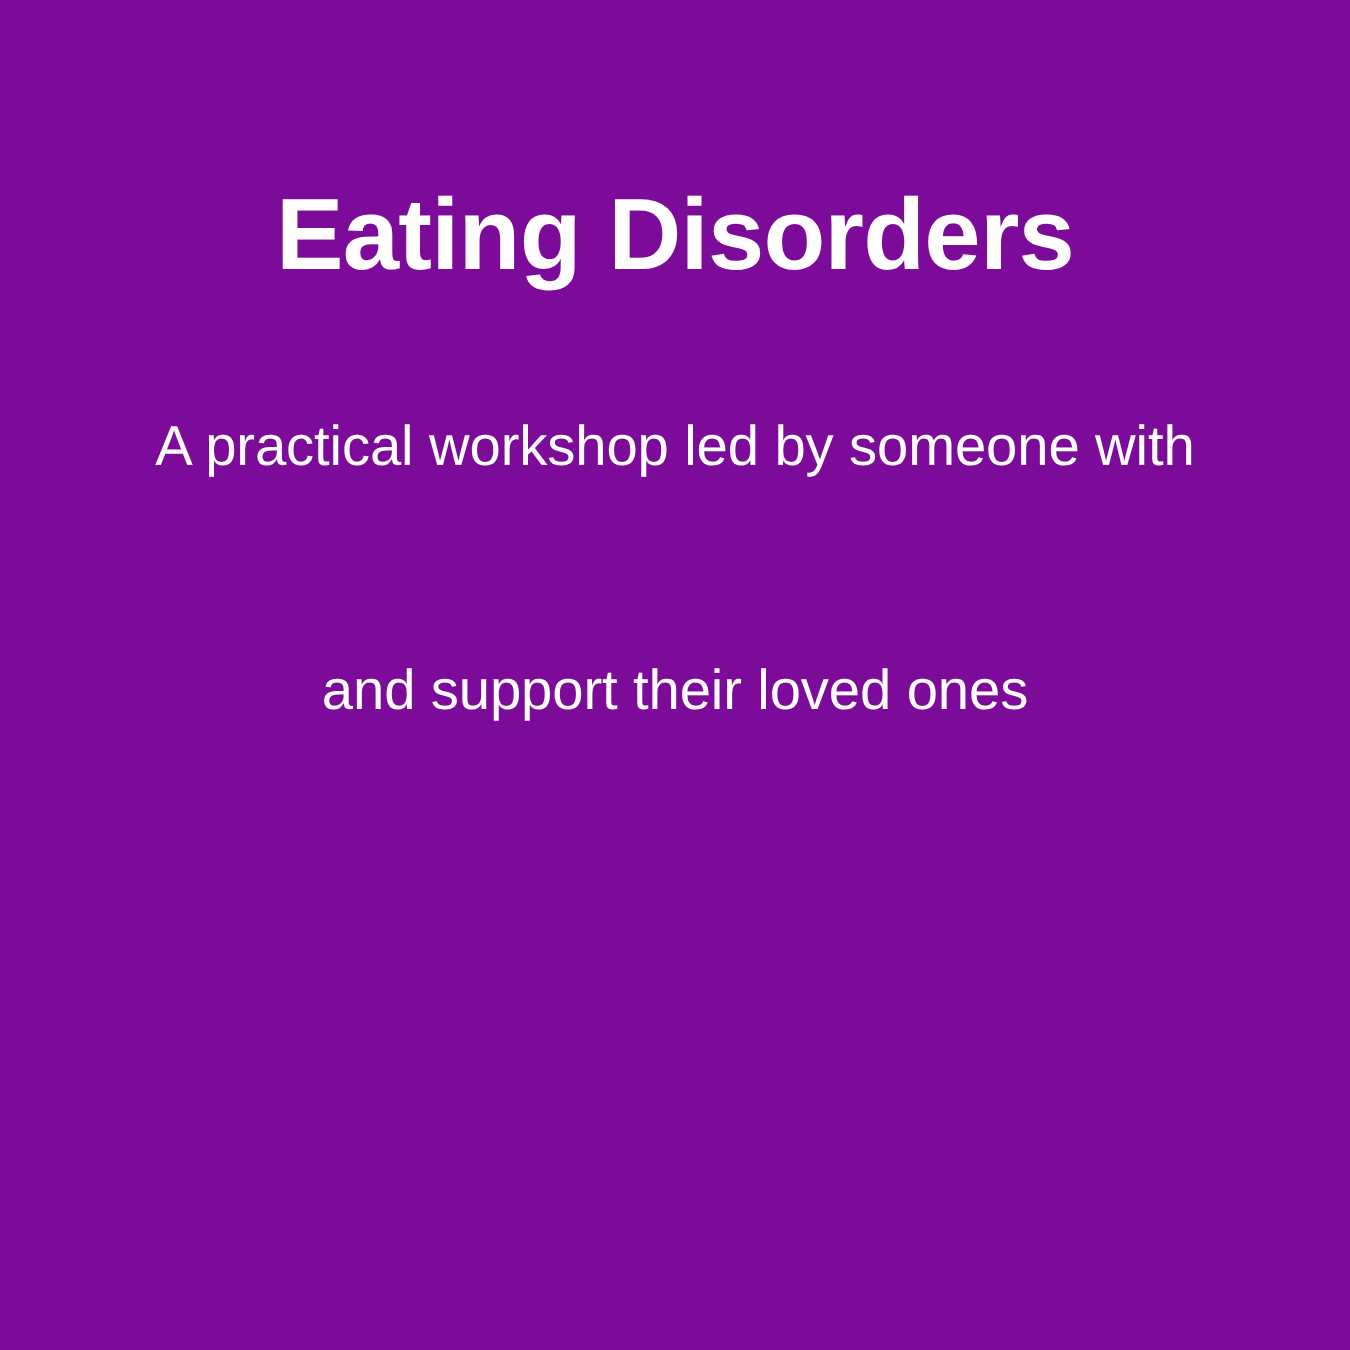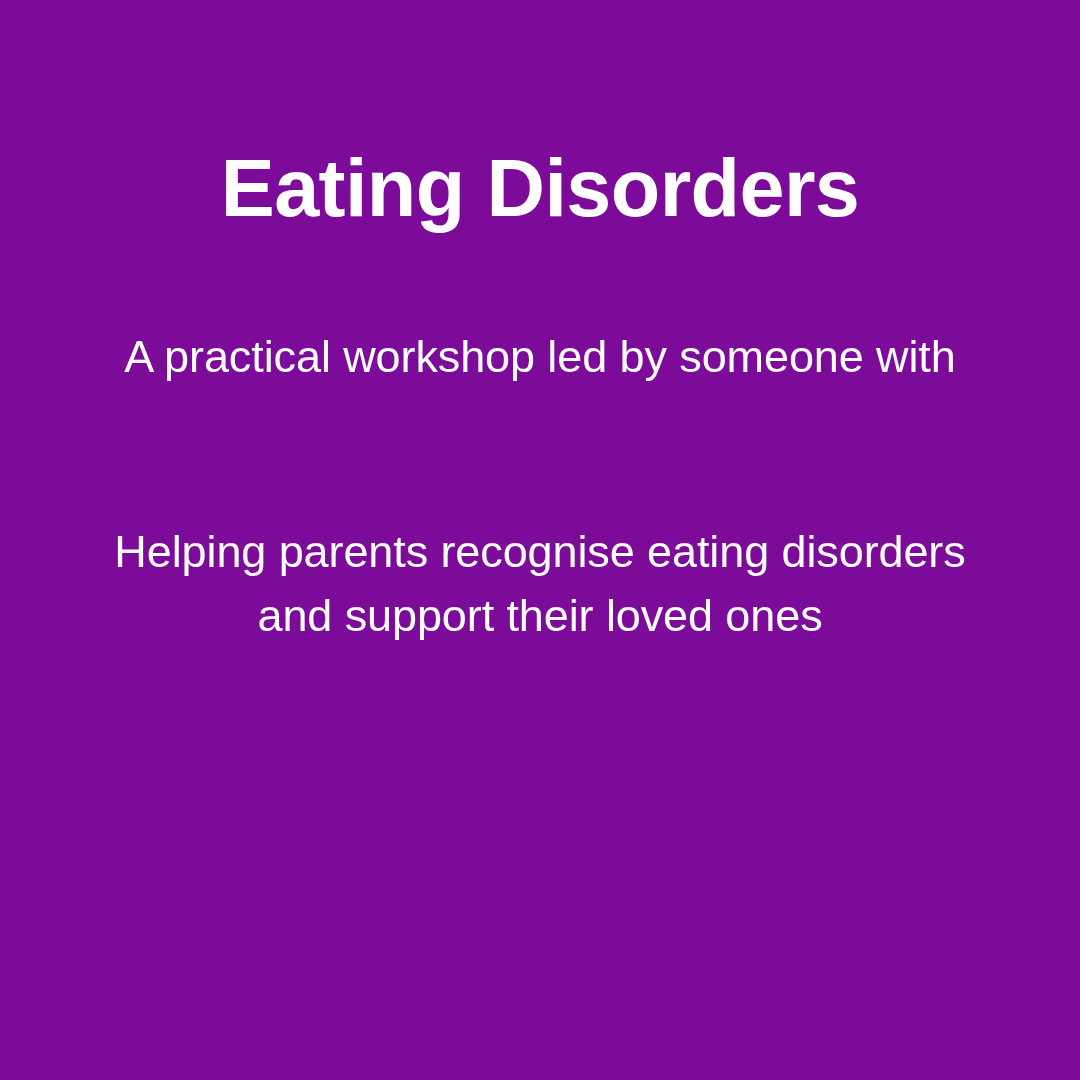--- a/index.html
+++ b/index.html
@@ -73,17 +73,16 @@
 
 <div class="slide">
 
   <h1 class="slide-title">Eating Disorders</h1>
 
   <div class="body-block first">
     <span class="body-line">A practical workshop led by someone with</span>
   </div>
 
   <div class="body-block second">
-    <span class="body-line">Helping parents recognise eating disorders</span>
     <span class="body-line">and support their loved ones</span>
   </div>
 
 </div>
 
 </body></html>

